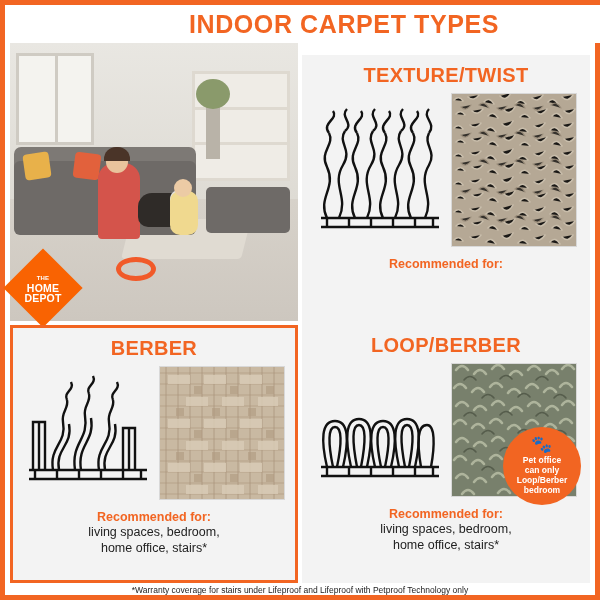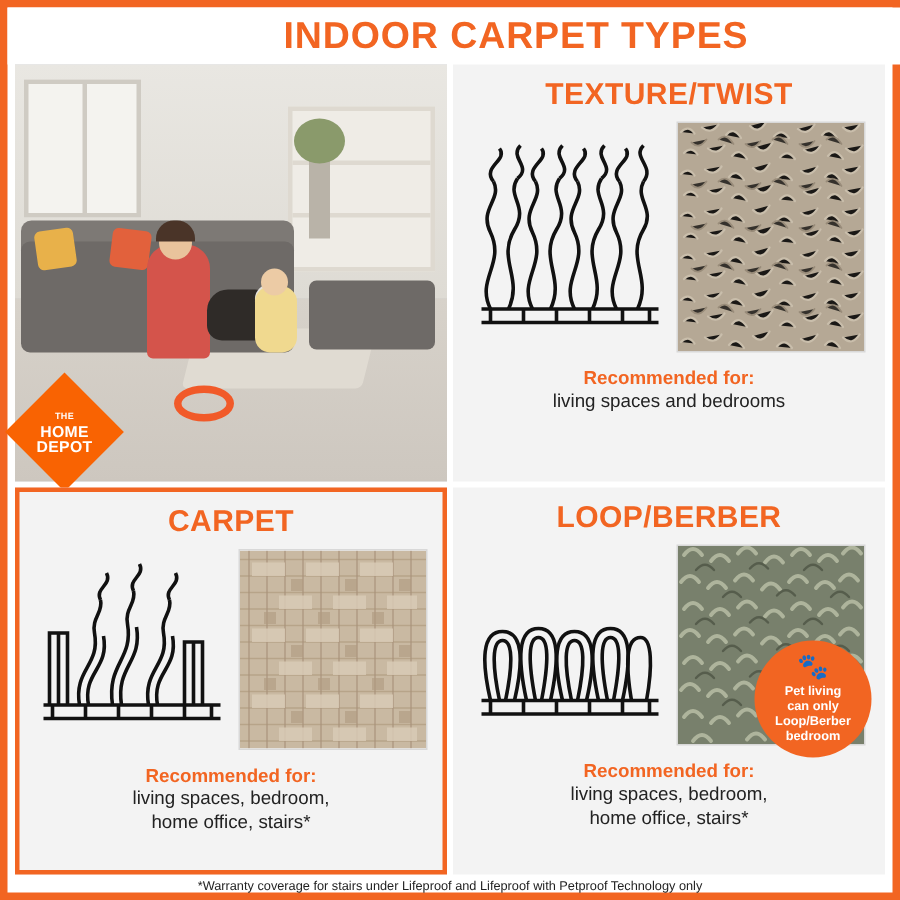--- a/index.html
+++ b/index.html
@@ -31,21 +31,21 @@
   .grid{
     position:absolute;left:0;top:38px;width:590px;height:547px;
   }
   .cell{
     position:absolute;box-sizing:border-box;
     background:#f3f3f3;
   }
   .cell.photo{background:#cfcfcf;padding:0;}
   .cell.pattern-cell{background:#f3f3f3;border:3px solid #f26522;}
   .c-tl{left:5px;top:0;width:288px;height:278px;}
-  .c-tr{left:297px;top:0;width:288px;height:278px;}
+  .c-tr{left:297px;top:12px;width:288px;height:278px;}
   .c-bl{left:5px;top:282px;width:288px;height:258px;}
   .c-br{left:297px;top:282px;width:288px;height:258px;}
 
   .cell-title{
     text-align:center;font-size:20px;font-weight:bold;color:#f26522;
     margin-top:9px;letter-spacing:.3px;
   }
   .illus-row{
     display:flex;align-items:flex-start;justify-content:center;
     margin-top:6px;
@@ -352,25 +352,24 @@
                 <path d="M27 123 q5 -5 10 3"></path>
                 <path d="M45 126 q5 5 10 -2"></path>
               <path d="M63 123 q5 -5 10 3"></path>
                 <path d="M81 126 q5 5 10 -2"></path>
                 <path d="M99 123 q5 -5 10 3"></path>
             </g>
           </svg>
         </div>
       </div>
       <div class="rec">Recommended for:</div>
-      <div class="rec-sub">living spaces and bedrooms</div>
     </div>
 
     <div class="cell pattern-cell c-bl">
-      <div class="cell-title">CARPET</div>
+      <div class="cell-title">BERBER</div>
       <div class="illus-row">
         <svg class="diagram small" viewBox="0 0 130 128">
           <g fill="none" stroke="#111" stroke-width="2.4">
             <line x1="6" y1="104" x2="124" y2="104"></line>
             <line x1="6" y1="113" x2="124" y2="113"></line>
             <line x1="12" y1="104" x2="12" y2="113"></line>
             <line x1="34" y1="104" x2="34" y2="113"></line>
             <line x1="56" y1="104" x2="56" y2="113"></line>
             <line x1="78" y1="104" x2="78" y2="113"></line>
             <line x1="100" y1="104" x2="100" y2="113"></line>
@@ -567,21 +566,21 @@
             </g>
           </svg>
         </div>
       </div>
       <div class="rec">Recommended for:</div>
       <div class="rec-sub">living spaces, bedroom,</div>
       <div class="rec-sub">home office, stairs*</div>
 
       <div class="pet-badge">
         <div class="pet-paw">🐾</div>
-        <div class="pet-text">Pet living</div>
+        <div class="pet-text">Pet office</div>
         <div class="pet-text">can only</div>
         <div class="pet-text">Loop/Berber</div>
         <div class="pet-text">bedroom</div>
       </div>
     </div>
 
   </div>
 
   <div class="footer">
     <div class="footer-text">*Warranty coverage for stairs under Lifeproof and Lifeproof with Petproof Technology only</div>

